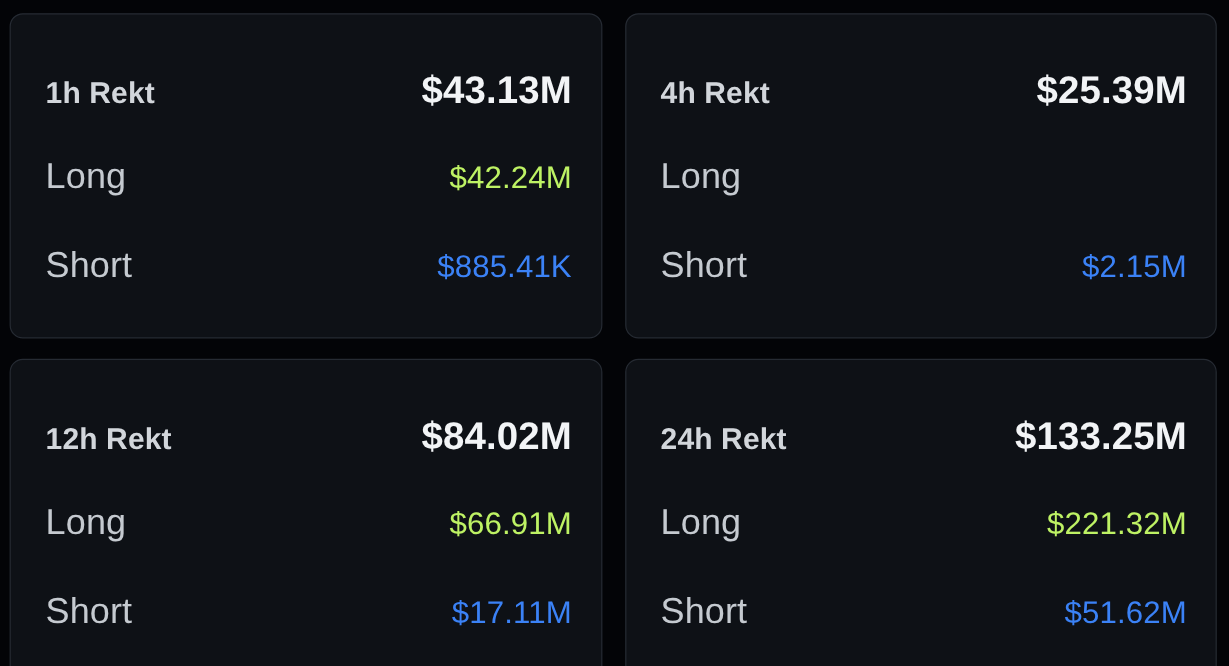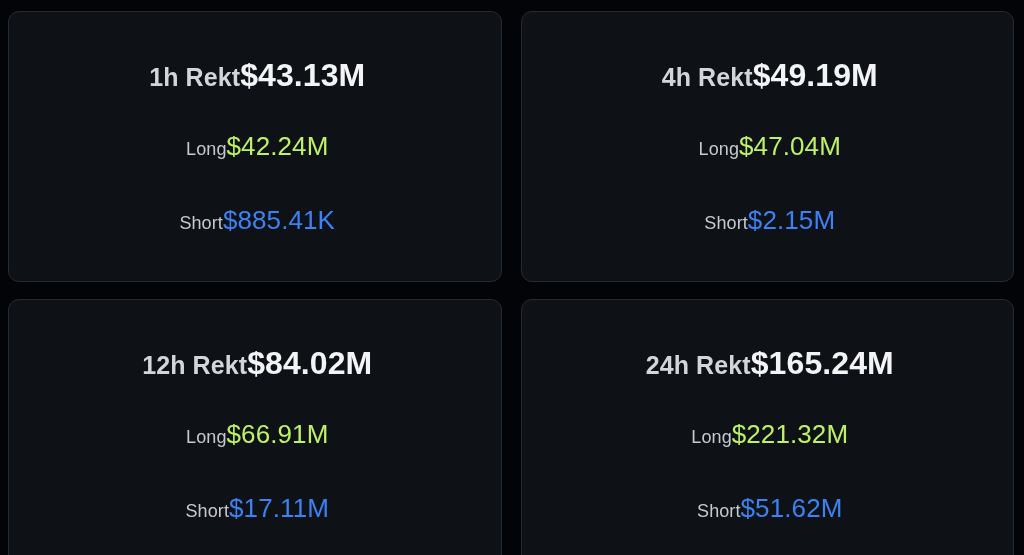--- a/index.html
+++ b/index.html
@@ -33,21 +33,21 @@
     border-radius: 11px;
     display: flex;
     flex-direction: column;
     justify-content: flex-start;
     padding: 47px 24px 0 29px;
   }
 
   .rekt-row {
     display: flex;
     align-items: baseline;
-    justify-content: center;
+    justify-content: space-between;
     height: 74px;
   }
 
   .rekt-row:first-child { height: 74px; }
 
   .card-title {
     font-size: 25px;
     font-weight: bold;
     color: #D2D6DB;
     letter-spacing: 0.1px;
@@ -56,21 +56,21 @@
 
   .card-total {
     font-size: 32px;
     font-weight: bold;
     color: #F2F4F6;
     letter-spacing: 0.1px;
     line-height: 1;
   }
 
   .row-label {
-    font-size: 18px;
+    font-size: 30px;
     font-weight: normal;
     color: #C5CAD0;
     letter-spacing: 0.1px;
     line-height: 1;
   }
 
   .row-value {
     font-size: 26px;
     font-weight: normal;
     letter-spacing: 0.1px;
@@ -96,25 +96,24 @@
     </div>
     <div class="rekt-row">
       <span class="row-label">Short</span>
       <span class="row-value value-short">$885.41K</span>
     </div>
   </div>
 
   <div class="rekt-card">
     <div class="rekt-row">
       <span class="card-title">4h Rekt</span>
-      <span class="card-total">$49.19M</span>
+      <span class="card-total">$25.39M</span>
     </div>
     <div class="rekt-row">
       <span class="row-label">Long</span>
-      <span class="row-value value-long">$47.04M</span>
     </div>
     <div class="rekt-row">
       <span class="row-label">Short</span>
       <span class="row-value value-short">$2.15M</span>
     </div>
   </div>
 
   <div class="rekt-card">
     <div class="rekt-row">
       <span class="card-title">12h Rekt</span>
@@ -126,21 +125,21 @@
     </div>
     <div class="rekt-row">
       <span class="row-label">Short</span>
       <span class="row-value value-short">$17.11M</span>
     </div>
   </div>
 
   <div class="rekt-card">
     <div class="rekt-row">
       <span class="card-title">24h Rekt</span>
-      <span class="card-total">$165.24M</span>
+      <span class="card-total">$133.25M</span>
     </div>
     <div class="rekt-row">
       <span class="row-label">Long</span>
       <span class="row-value value-long">$221.32M</span>
     </div>
     <div class="rekt-row">
       <span class="row-label">Short</span>
       <span class="row-value value-short">$51.62M</span>
     </div>
   </div>

